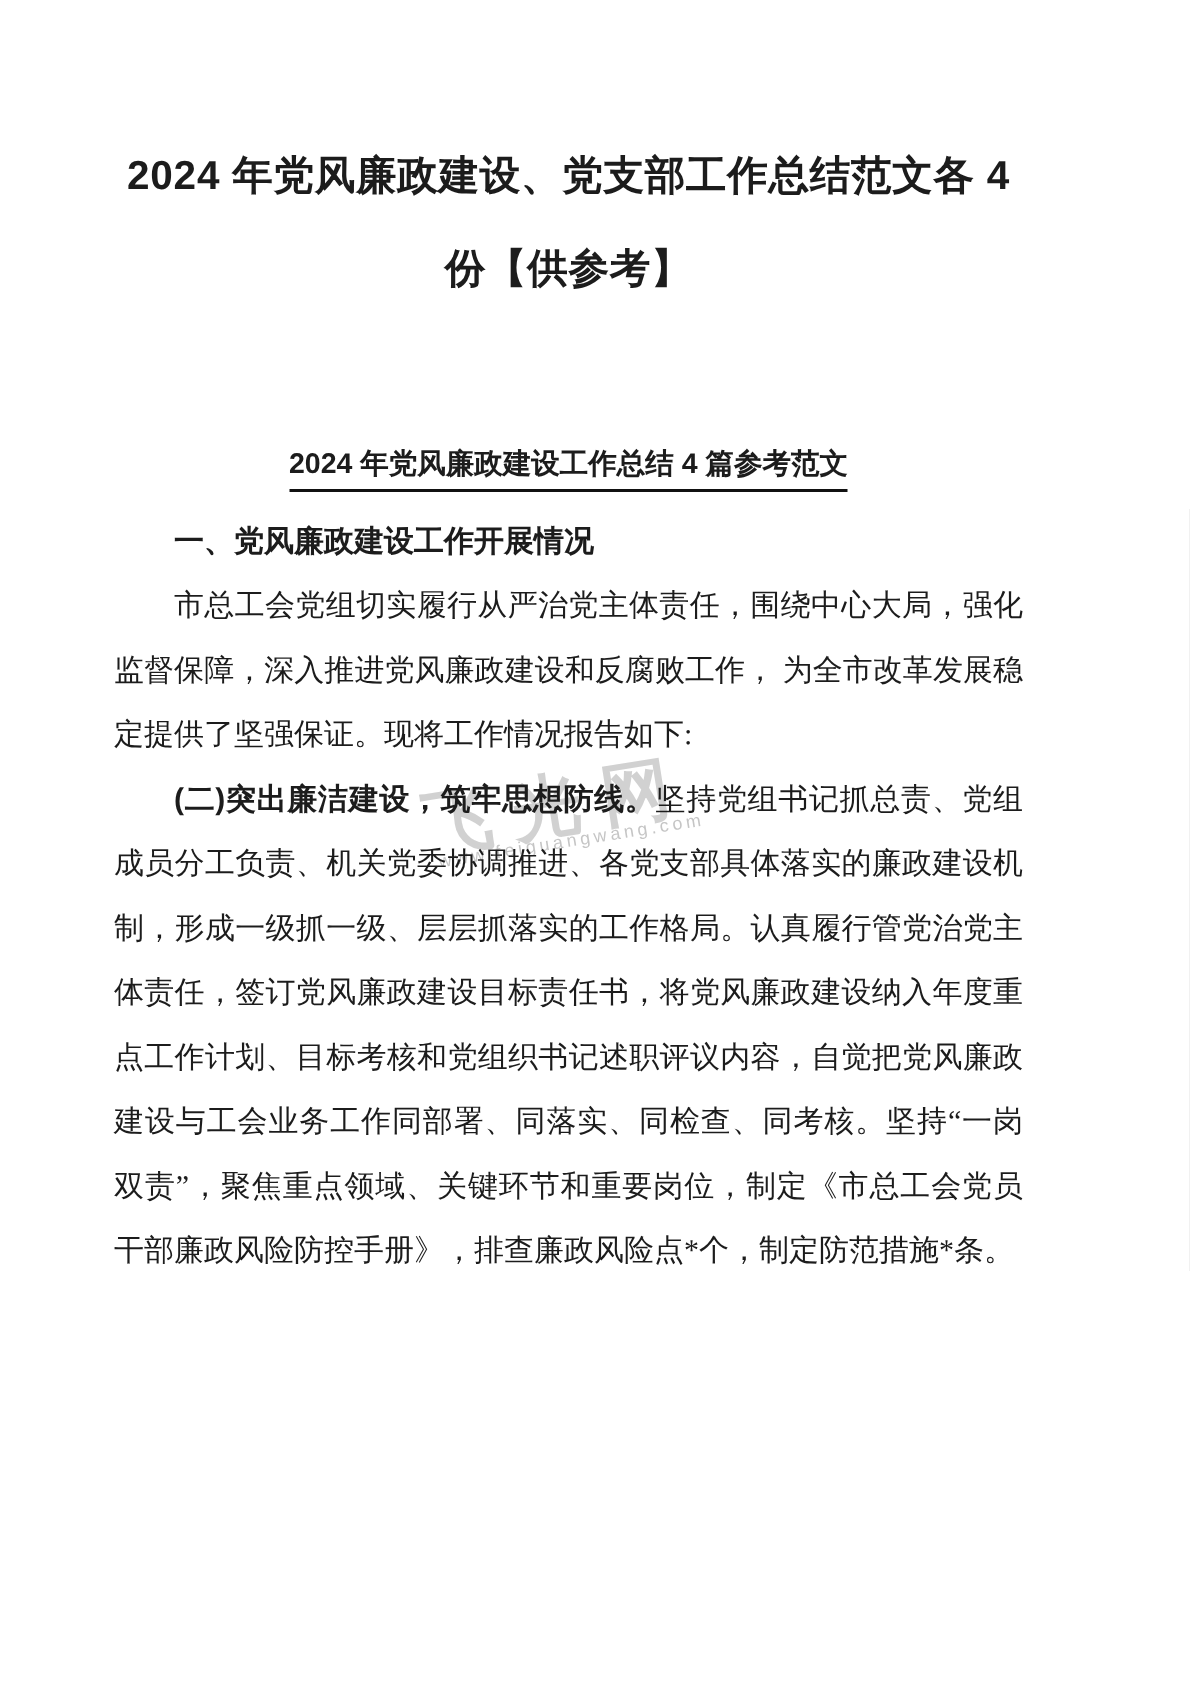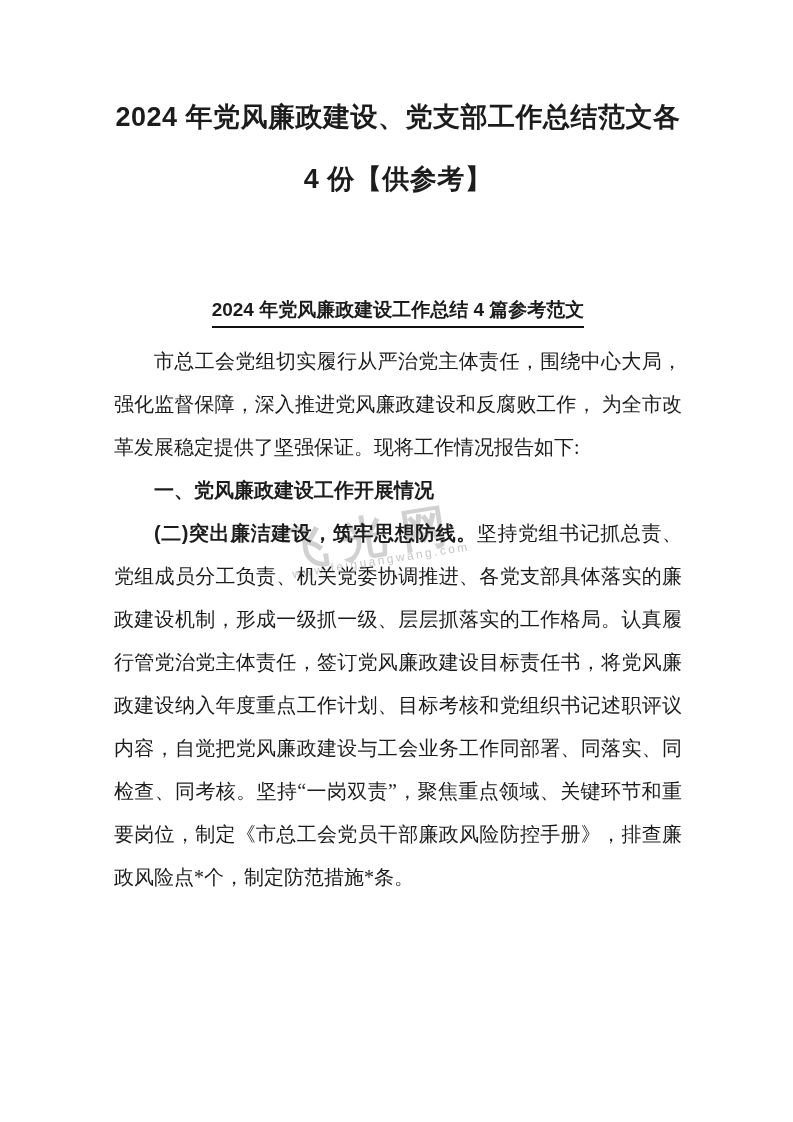--- a/index.html
+++ b/index.html
@@ -10,21 +10,21 @@
     height: 1122px;
     margin: 0 auto;
     background: #ffffff;
     overflow: hidden;
     font-family: "Liberation Serif", "DejaVu Serif", serif;
     color: #1c1c1c;
   }
   .content {
     position: relative;
     z-index: 2;
-    padding: 0 111px 0 114px; 
+    padding: 0 111px 0 76px; 
   }
   .doc-title {
     margin-top: 86px;
     font-family: "Liberation Sans", "DejaVu Sans", sans-serif;
     font-weight: 700;
     font-size: 27px;
     line-height: 62px;
     text-align: center;
     letter-spacing: 0.5px;
   }
@@ -101,22 +101,22 @@
   <div class="content">
 
     <h1 class="doc-title">2024 年党风廉政建设、党支部工作总结范文各 4 份【供参考】</h1>
 
     <div class="section-title-wrap">
       <span class="section-title">2024 年党风廉政建设工作总结 4 篇参考范文</span>
     </div>
 
     <div class="body-text">
 
+      <p class="para h-bold">一、党风廉政建设工作开展情况</p>
+
       <p class="para">市总工会党组切实履行从严治党主体责任，围绕中心大局，强化监督保障，深入推进党风廉政建设和反腐败工作， 为全市改革发展稳定提供了坚强保证。现将工作情况报告如下:</p>
-
-      <p class="para h-bold">一、党风廉政建设工作开展情况</p>
 
 
       <p class="para"><span class="lead">(二)突出廉洁建设，筑牢思想防线。</span><span>坚持党组书记抓总责、党组成员分工负责、机关党委协调推进、各党支部具体落实的廉政建设机制，形成一级抓一级、层层抓落实的工作格局。认真履行管党治党主体责任，签订党风廉政建设目标责任书，将党风廉政建设纳入年度重点工作计划、目标考核和党组织书记述职评议内容，自觉把党风廉政建设与工会业务工作同部署、同落实、同检查、同考核。坚持“一岗双责”，聚焦重点领域、关键环节和重要岗位，制定《市总工会党员干部廉政风险防控手册》，排查廉政风险点*个，制定防范措施*条。</span></p>
 
     </div>
   </div>
 </div>
 
 </body></html>

